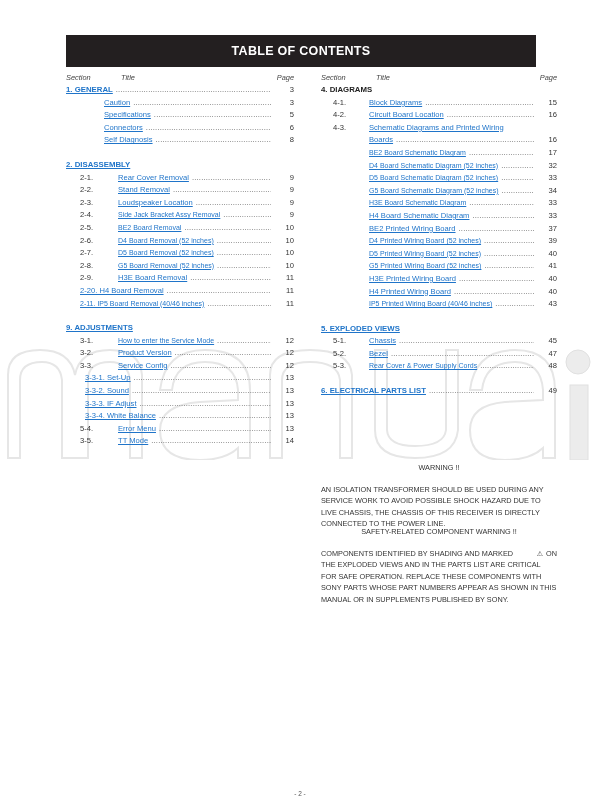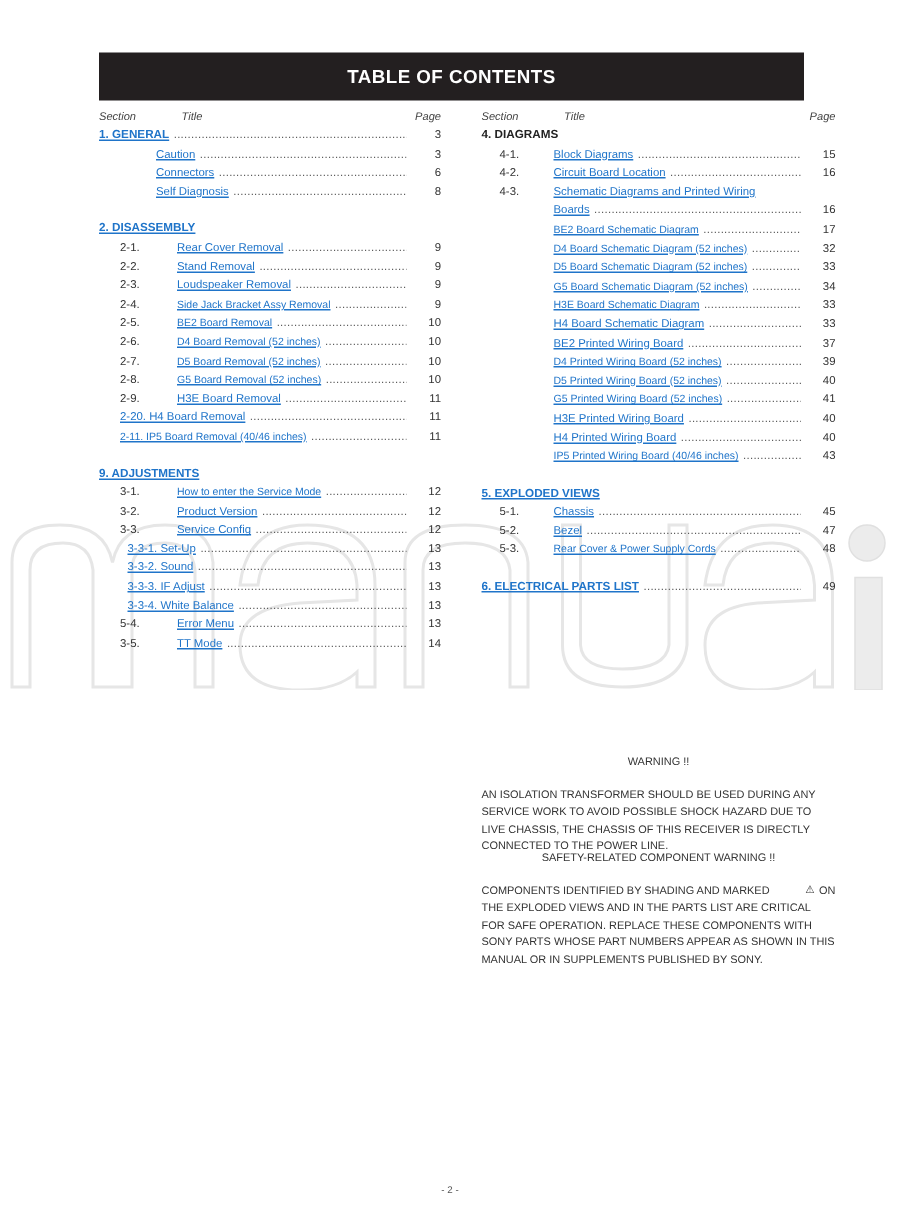--- a/index.html
+++ b/index.html
@@ -19,21 +19,21 @@
   .row { display:flex; align-items:baseline; height:12.6px; line-height:12.6px; white-space:nowrap; }
   .row .num { color:#333; flex:none; }
   .row .lnk { color:#1f74c9; text-decoration:underline; flex:none; }
   .row .dots { flex:1; overflow:hidden; color:#555; letter-spacing:0.2px; margin:0 3px; }
   .row .dots::before { content:"...................................................................................................................................................................."; }
   .row .dots.short { flex:none; width:60px; }
   .row .pg { width:20px; text-align:right; color:#333; flex:none; }
   .sec { font-weight:bold; color:#1f74c9; text-decoration:underline; flex:none; font-size:7.8px; }
   .sec.plain { color:#222; text-decoration:none; }
   .gap { height:12px; }
-  .warn { position:absolute; left:321px; width:236px; font-size:7.3px; color:#333; line-height:11.6px; z-index:1;margin-top:40px; }
+  .warn { position:absolute; left:321px; width:236px; font-size:7.3px; color:#333; line-height:11.6px; z-index:1; }
   .warn .title { text-align:center; }
   .footer { position:absolute; left:0; width:600px; top:790px; text-align:center; font-size:6.5px; color:#555; z-index:1; }
 </style>
 </head>
 <body>
 
 <svg class="watermark" viewBox="0 0 600 130">
   <g fill="none" stroke="#e6e6e6" stroke-width="2">
     <path d="M8 128 V45 Q8 20 40 20 Q70 20 75 45 Q80 20 110 20 Q140 20 142 45 V128 H130 V50 Q128 32 110 32 Q88 32 88 50 V128 H62 V50 Q60 32 42 32 Q20 32 20 50 V128 Z"></path>
     <path d="M160 60 Q165 20 205 20 Q250 20 250 60 V128 H238 V118 Q225 130 200 130 Q160 130 160 100 Q160 75 200 72 L238 70 V60 Q236 32 205 32 Q175 32 172 60 Z"></path>
@@ -60,20 +60,25 @@
     <span class="sec">1. GENERAL</span>
     <span class="dots"></span>
     <span class="pg">3</span>
   </div>
   <div class="row" style="padding-left:38px">
     <span class="lnk">Caution</span>
     <span class="dots"></span>
     <span class="pg">3</span>
   </div>
   <div class="row" style="padding-left:38px">
+    <span class="lnk">Specifications</span>
+    <span class="dots"></span>
+    <span class="pg">5</span>
+  </div>
+  <div class="row" style="padding-left:38px">
     <span class="lnk">Connectors</span>
     <span class="dots"></span>
     <span class="pg">6</span>
   </div>
   <div class="row" style="padding-left:38px">
     <span class="lnk">Self Diagnosis</span>
     <span class="dots"></span>
     <span class="pg">8</span>
   </div>
 
@@ -88,21 +93,21 @@
       <span class="pg">9</span>
     </div>
   <div class="row">
       <span class="num" style="width:38px;padding-left:14px">2-2.</span>
       <span class="lnk">Stand Removal</span>
       <span class="dots"></span>
       <span class="pg">9</span>
     </div>
   <div class="row">
       <span class="num" style="width:38px;padding-left:14px">2-3.</span>
-      <span class="lnk">Loudspeaker Removal</span>
+      <span class="lnk">Loudspeaker Location</span>
       <span class="dots"></span>
       <span class="pg">9</span>
     </div>
   <div class="row">
       <span class="num" style="width:38px;padding-left:14px">2-4.</span>
       <span class="lnk" style="font-size:7px">Side Jack Bracket Assy Removal</span>
       <span class="dots short" style="flex:1"></span>
       <span class="pg">9</span>
     </div>
   <div class="row">

